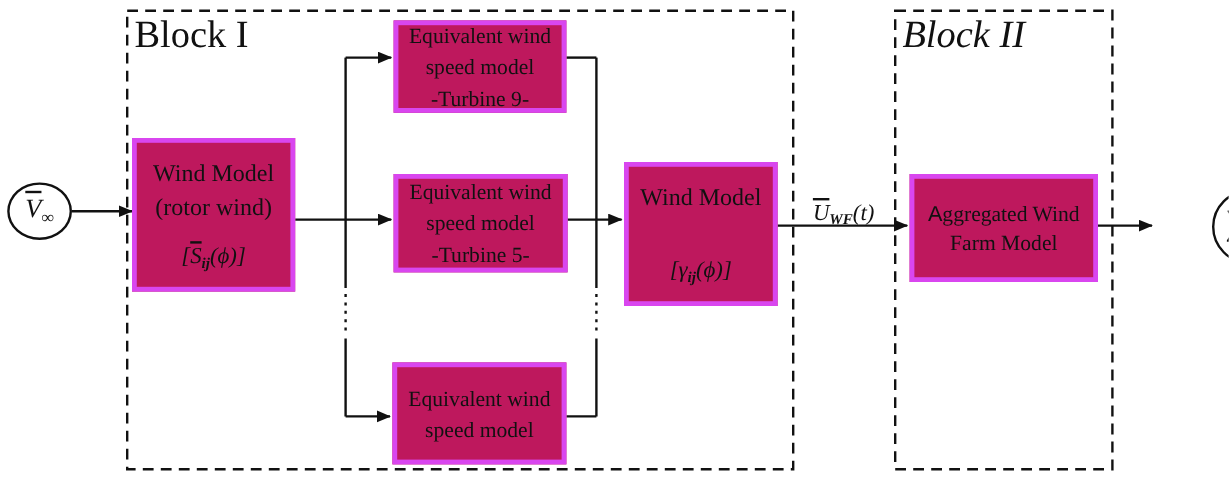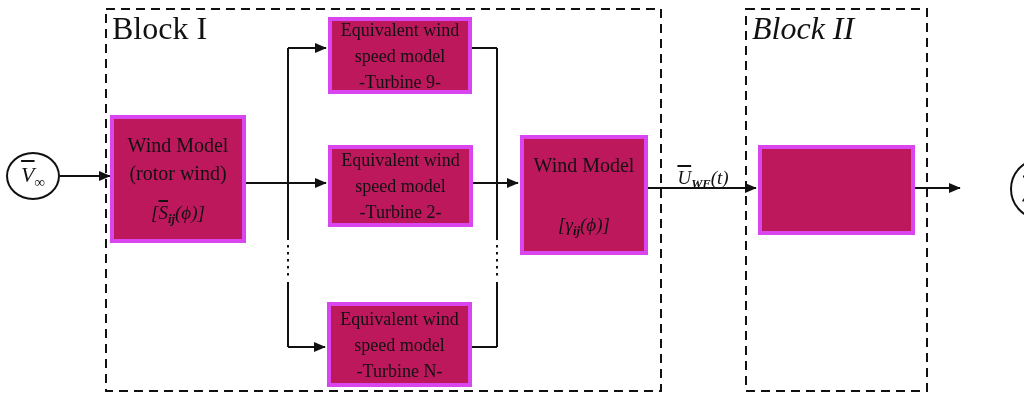--- a/index.html
+++ b/index.html
@@ -160,38 +160,39 @@
 
   <div class="box" style="left:328px; top:17px; width:144px; height:77px;">
     <div class="tbox-line">Equivalent wind</div>
     <div class="tbox-line">speed model</div>
     <div class="tbox-line">-Turbine 9-</div>
   </div>
 
   <div class="box" style="left:328px; top:145px; width:145px; height:82px;">
     <div class="tbox-line">Equivalent wind</div>
     <div class="tbox-line">speed model</div>
-    <div class="tbox-line">-Turbine 2-</div>
+    <div class="tbox-line">-Turbine 5-</div>
   </div>
 
   <div class="box" style="left:327px; top:302px; width:145px; height:85px;">
     <div class="tbox-line">Equivalent wind</div>
     <div class="tbox-line">speed model</div>
-    <div class="tbox-line">-Turbine N-</div>
   </div>
 
   <div class="box mbox" style="left:520px; top:135px; width:128px; height:120px;">
     <div>
       <div class="mbox-line">Wind Model</div>
     </div>
     <div class="formula"><span>[</span><span>γ</span><span class="sub b">ij</span><span>(ϕ)]</span></div>
   </div>
 
   <div class="uwf-label"><span class="ov">U</span><span class="sub b">WF</span><span>(t)</span></div>
 
   <div class="box" style="left:758px; top:145px; width:157px; height:90px;">
+    <div class="agg-line first-sans">Aggregated Wind</div>
+    <div class="agg-line">Farm Model</div>
   </div>
 
   <div class="circle" style="left:1010px; top:158px; width:62px; height:62px;">
     <span><span class="sum-sigma">∑</span><span class="sum-p">P</span><span class="sum-p sub">i</span></span>
   </div>
 
 </div>
 
 </body></html>

